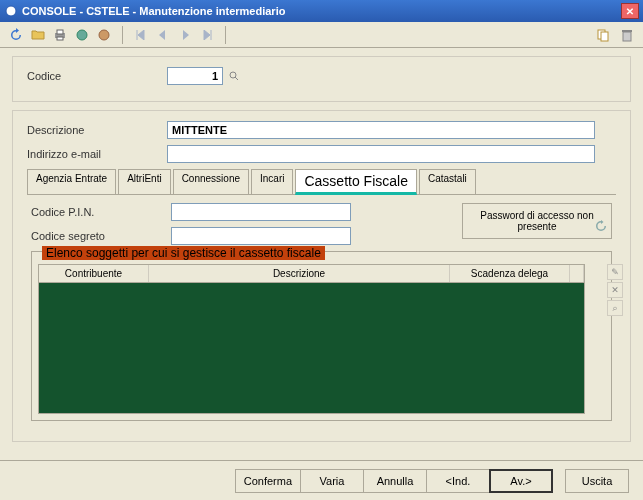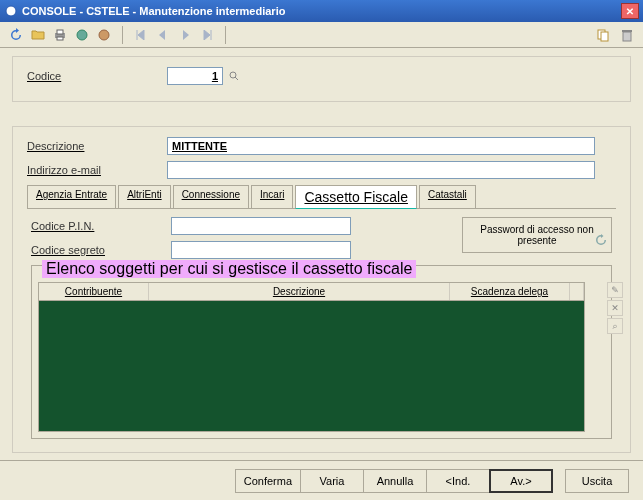--- a/index.html
+++ b/index.html
@@ -7,37 +7,37 @@
 .titlebar { background: linear-gradient(to bottom, #3b77d1, #2a5bb0); height: 22px; display: flex; align-items: center; padding: 0 4px; color: #fff; }
 .titlebar-icon { width: 14px; height: 14px; margin-right: 4px; display: inline-flex; align-items: center; justify-content: center; }
 .titlebar-text { flex: 1; font-weight: bold; font-size: 11px; }
 .close-btn { width: 18px; height: 16px; background: #e66; border: 1px solid #933; display: flex; align-items: center; justify-content: center; cursor: pointer; color: #fff; font-weight: bold; font-size: 10px; }
 .toolbar { background: #ece9d8; height: 26px; border-bottom: 1px solid #aca899; display: flex; align-items: center; padding: 0 6px; gap: 4px; }
 .tool-group { display: flex; gap: 2px; }
 .tool-btn { width: 20px; height: 20px; display: inline-flex; align-items: center; justify-content: center; cursor: pointer; border: 1px solid transparent; }
 .sep { width: 1px; height: 18px; background: #aca899; margin: 0 4px; }
 .tool-right { margin-left: auto; display: flex; gap: 4px; }
 .content { padding: 8px 12px; background: #ece9d8; height: calc(500px - 22px - 26px - 40px); overflow: hidden; }
-.panel { background: #ece9d8; border: 1px solid #d0ccc0; padding: 10px 14px; margin-bottom: 24px; position: relative; text-decoration: underline; }
+.panel { background: #ece9d8; border: 1px solid #d0ccc0; padding: 10px 14px; margin-bottom: 8px; position: relative; }
 .row { display: flex; align-items: center; margin-bottom: 6px; }
 .lbl { width: 140px; color: #333; }
 .input-txt { border: 1px solid #7f9db9; background: #fff; height: 18px; padding: 1px 4px; font-size: 11px; font-family: inherit; }
 .codice-input { width: 56px; text-align: right; font-weight: bold; }
 .search-mini { width: 14px; height: 14px; margin-left: 4px; display: inline-flex; align-items: center; justify-content: center; cursor: pointer; }
 .wide { width: 428px; }
 .bold { font-weight: bold; }
 .tabs { display: flex; border-bottom: 1px solid #aca899; margin-top: 4px; }
 .tab { padding: 3px 8px; border: 1px solid #aca899; border-bottom: none; background: #ece9d8; margin-right: 2px; cursor: pointer; font-size: 10px; position: relative; text-align: center; }
-.tab.active { background: #ece9d8; border-bottom: 1px solid #14b8a6; margin-bottom: -1px; font-weight: normal; }
+.tab.active { background: #ece9d8; border-bottom: 3px solid #14b8a6; margin-bottom: -1px; font-weight: normal; }
 .tab.highlight { font-size: 14px; background: #fff; }
 .tabbody { padding: 8px 4px 4px 4px; }
 .pwd-box { border: 1px solid #aca899; padding: 6px 8px; width: 150px; float: right; text-align: center; font-size: 10px; position: relative; }
 .pwd-box .refresh-icon { position: absolute; right: 4px; bottom: 4px; cursor: pointer; }
 .fieldset { border: 1px solid #aca899; padding: 6px; margin-top: 6px; clear: both; }
-.fieldset-title { font-size: 16px; background: #f0abfc; padding: 0 4px; position: relative; top: -12px; left: 4px; display: inline-block; }
+.fieldset-title { font-size: 12px; background: #c2410c; padding: 0 4px; position: relative; top: -12px; left: 4px; display: inline-block; }
 .grid { border: 1px solid #aca899; background: #14532d; height: 150px; position: relative; margin-top: -8px; }
 .grid-head { display: flex; background: #ece9d8; border-bottom: 1px solid #aca899; }
 .grid-col { padding: 3px 6px; border-right: 1px solid #d0ccc0; font-size: 10px; text-align: center; }
 .grid-side { position: absolute; right: -20px; top: 0; width: 18px; display: flex; flex-direction: column; gap: 2px; }
 .grid-side-btn { width: 16px; height: 16px; border: 1px solid #d0ccc0; display: flex; align-items: center; justify-content: center; cursor: pointer; font-size: 9px; color: #888; background: #ece9d8; }
 .footer { position: absolute; bottom: 0; left: 0; right: 0; height: 40px; background: #ece9d8; border-top: 1px solid #aca899; display: flex; justify-content: flex-end; align-items: center; padding: 0 14px; gap: 0; }
 .footer-btn { min-width: 64px; height: 24px; border: 1px solid #aca899; background: #ece9d8; cursor: pointer; font-size: 11px; font-family: inherit; padding: 0 8px; }
 .footer-btn.current { border: 2px solid #333; }
 .footer-btn + .footer-btn { margin-left: -1px; }
 .spacer { width: 12px; }
@@ -133,21 +133,21 @@
       <input class="input-txt codice-input" value="1" style="">
       <span class="search-mini">
         <svg width="12" height="12">
             <circle cx="5" cy="5" r="3" fill="none" stroke="#888"></circle>
             <line x1="7" y1="7" x2="10" y2="10" stroke="#888"></line>
           </svg>
       </span>
     </div>
   </div>
 
-  <div class="panel" style="padding-bottom:9px;">
+  <div class="panel" style="padding-bottom:16px;">
     <div class="row">
       <span class="lbl">Descrizione</span>
       <input class="input-txt wide bold" value="MITTENTE" style="">
     </div>
     <div class="row">
       <span class="lbl">Indirizzo e-mail</span>
       <input class="input-txt wide" value="" style="">
     </div>
 
     <div class="tabs">

